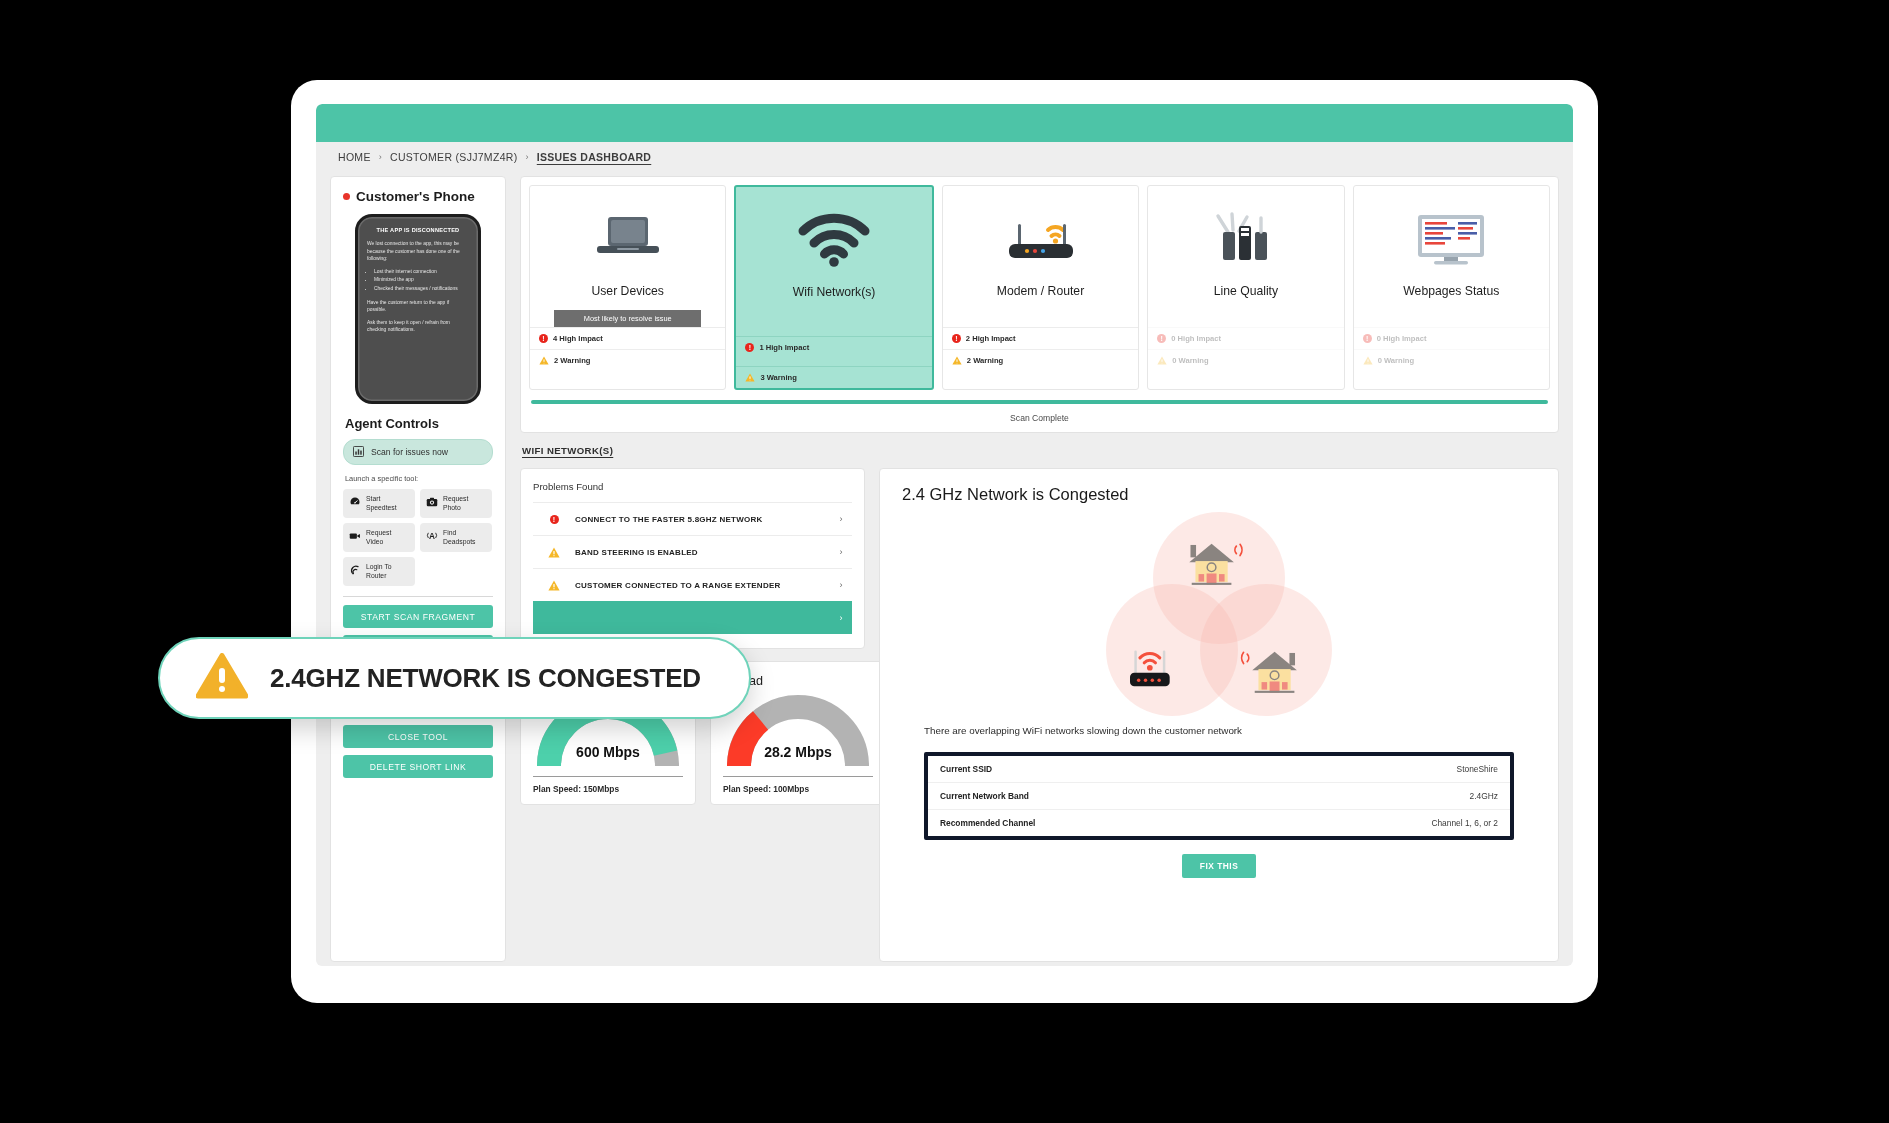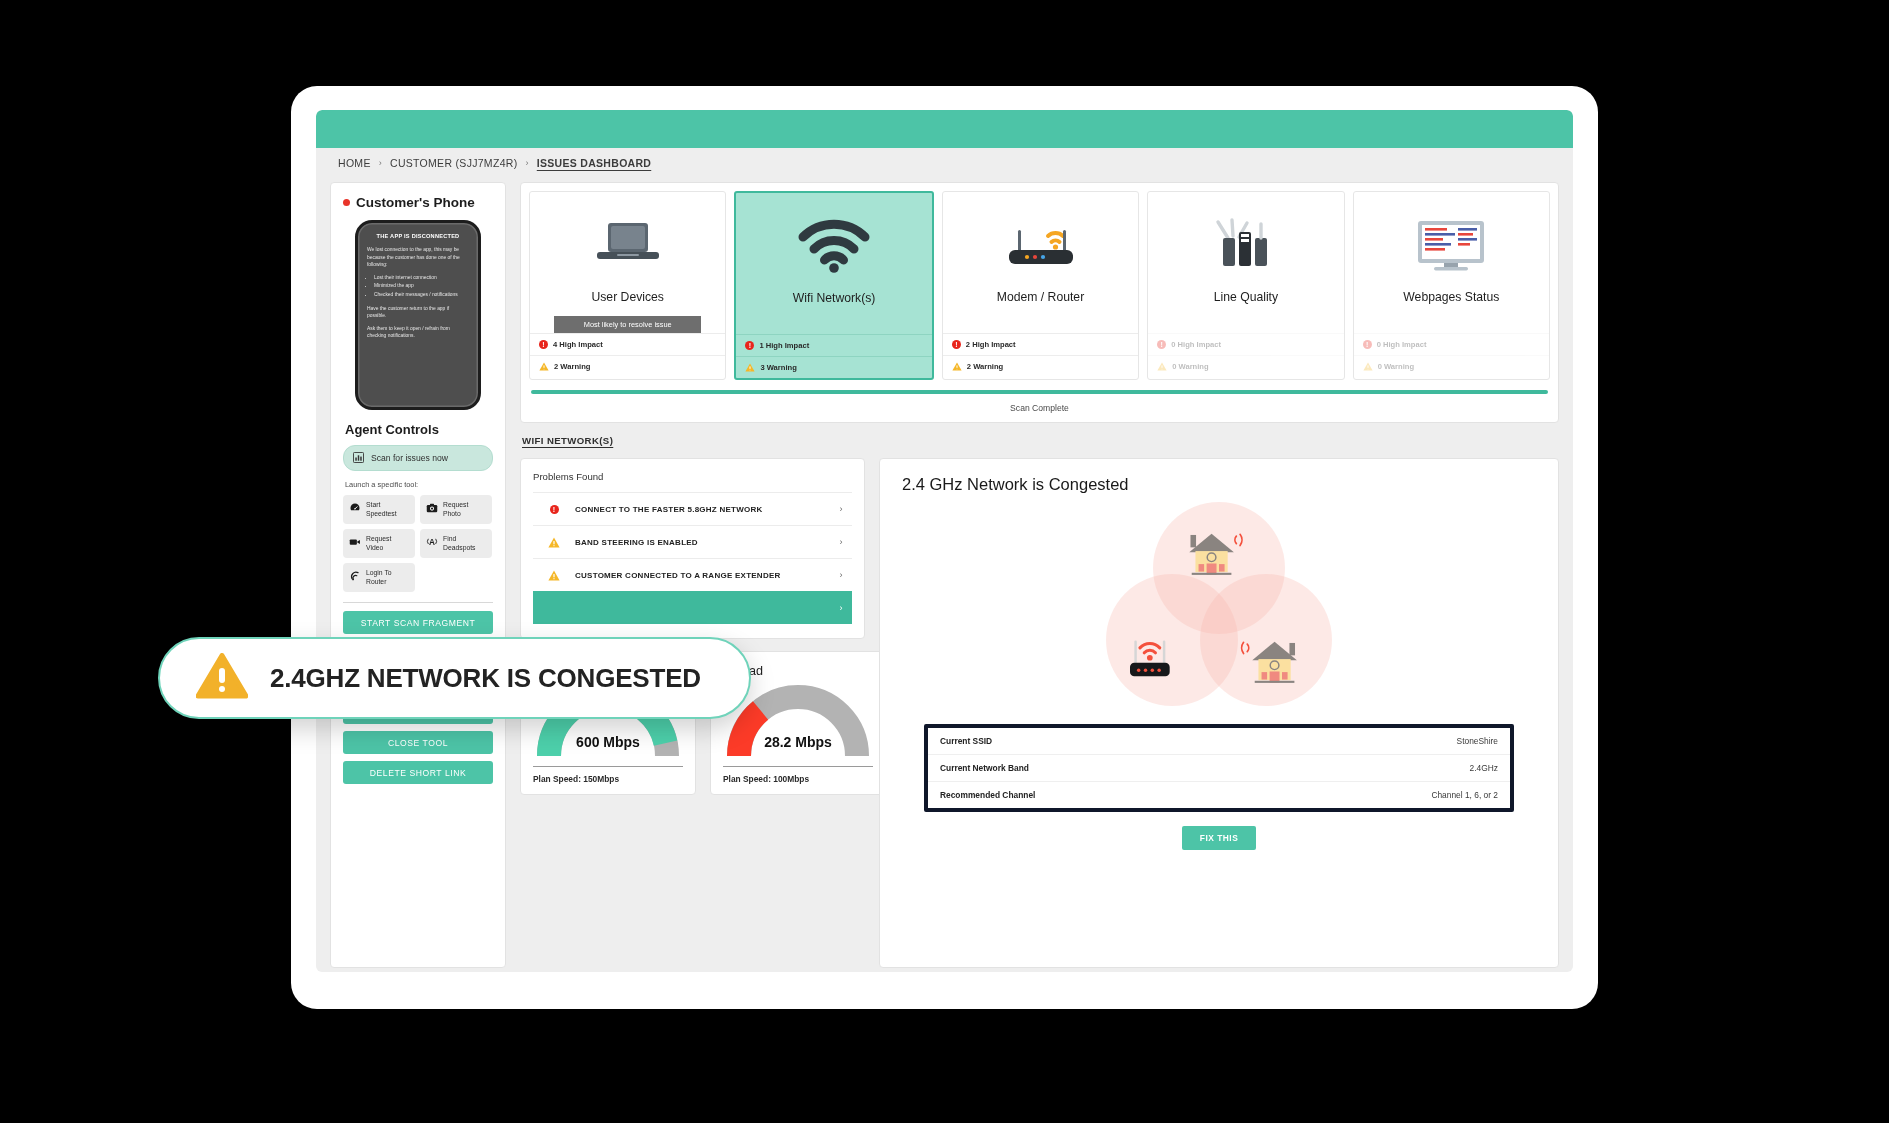--- a/index.html
+++ b/index.html
@@ -6,21 +6,21 @@
   html, body {
     width: 1889px; height: 1123px;
     background: #000;
     font-family: "Liberation Sans", sans-serif;
     overflow: hidden;
   }
   .stage { position: relative; width: 1889px; height: 1123px; }
 
   
   .device-frame {
-    position: absolute; left: 291px; top: 86px;
+    position: absolute; left: 291px; top: 80px;
     width: 1307px; height: 923px;
     background: #ffffff;
     border-radius: 26px;
     box-shadow: 0 18px 46px rgba(0,0,0,.35);
   }
   .app-window {
     position: absolute; left: 25px; top: 24px;
     width: 1257px; height: 862px;
     background: #eeeeee;
     border-radius: 6px;
@@ -122,21 +122,21 @@
     background: #6e6e6e; color: #fff; font-size: 7.4px; text-align: center;
     padding: 4px 0; margin: 0 24px;
   }
   .card-banner.ghost { background: transparent; color: transparent; }
   .stat-row {
     display: flex; align-items: center; gap: 5px;
     font-size: 7.6px; font-weight: bold; color: #2a2a2a;
     padding: 6px 9px; border-top: 1px solid #ededed;
   }
   .stat-row.first { border-top: 1px solid #ececec; }
-  .card.selected .stat-row { border-top-color: #8ed4c1; }
+  .card.selected .stat-row { border-top-color: #8ed4c1; margin-top: 8px; }
   .muted { opacity: .30; }
   .ico-high {
     width: 9px; height: 9px; border-radius: 50%; background: #e8251c; color: #fff;
     font-size: 7px; font-weight: bold; display: flex; align-items: center;
     justify-content: center; line-height: 1; flex: 0 0 auto;
   }
   .ico-warn { width: 10px; height: 9px; flex: 0 0 auto; }
 
   .scanbar-wrap { padding: 10px 2px 0; }
   .scanbar { height: 4px; background: #3fb99c; border-radius: 2px; }
@@ -628,20 +628,21 @@
                     <rect x="50" y="55" width="9" height="12" fill="#f08a80"></rect>
                     <rect x="6" y="69" width="64" height="3.4" fill="#8a8480"></rect>
                     <g stroke="#f4503c" stroke-width="2.8" fill="none" stroke-linecap="round">
                       <path d="M-6 22a9 9 0 0 0 0-12"></path>
                         <path d="M-12 25a15 15 0 0 1 0-18"></path>
                     </g>
                   </g>
                 </svg>
               </div>
 
+              <div class="detail-desc">There are overlapping WiFi networks slowing down the customer network</div>
 
               <div class="detail-table">
                 <div class="dt-row">
                   <span class="dt-k">Current SSID</span>
                   <span class="dt-v">StoneShire</span>
                 </div>
                 <div class="dt-row">
                   <span class="dt-k">Current Network Band</span>
                   <span class="dt-v">2.4GHz</span>
                 </div>

